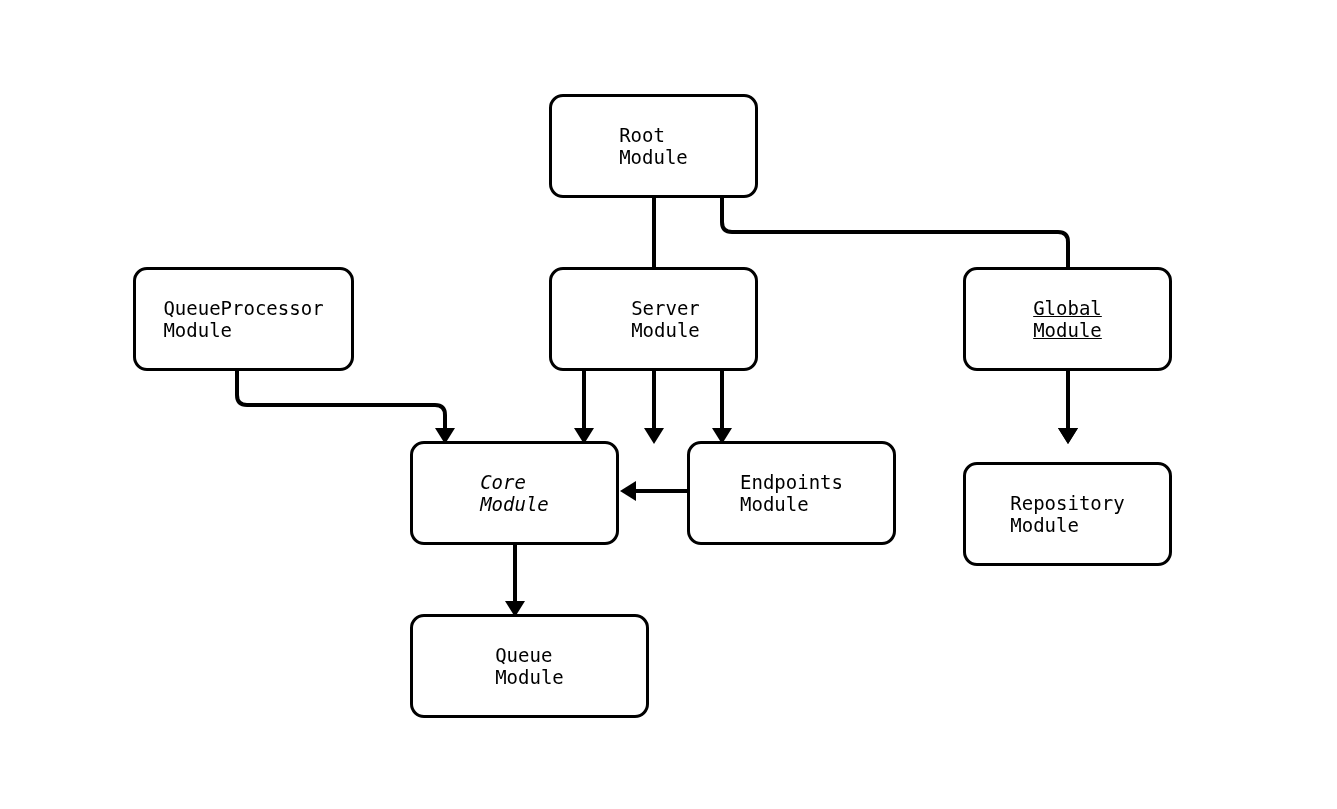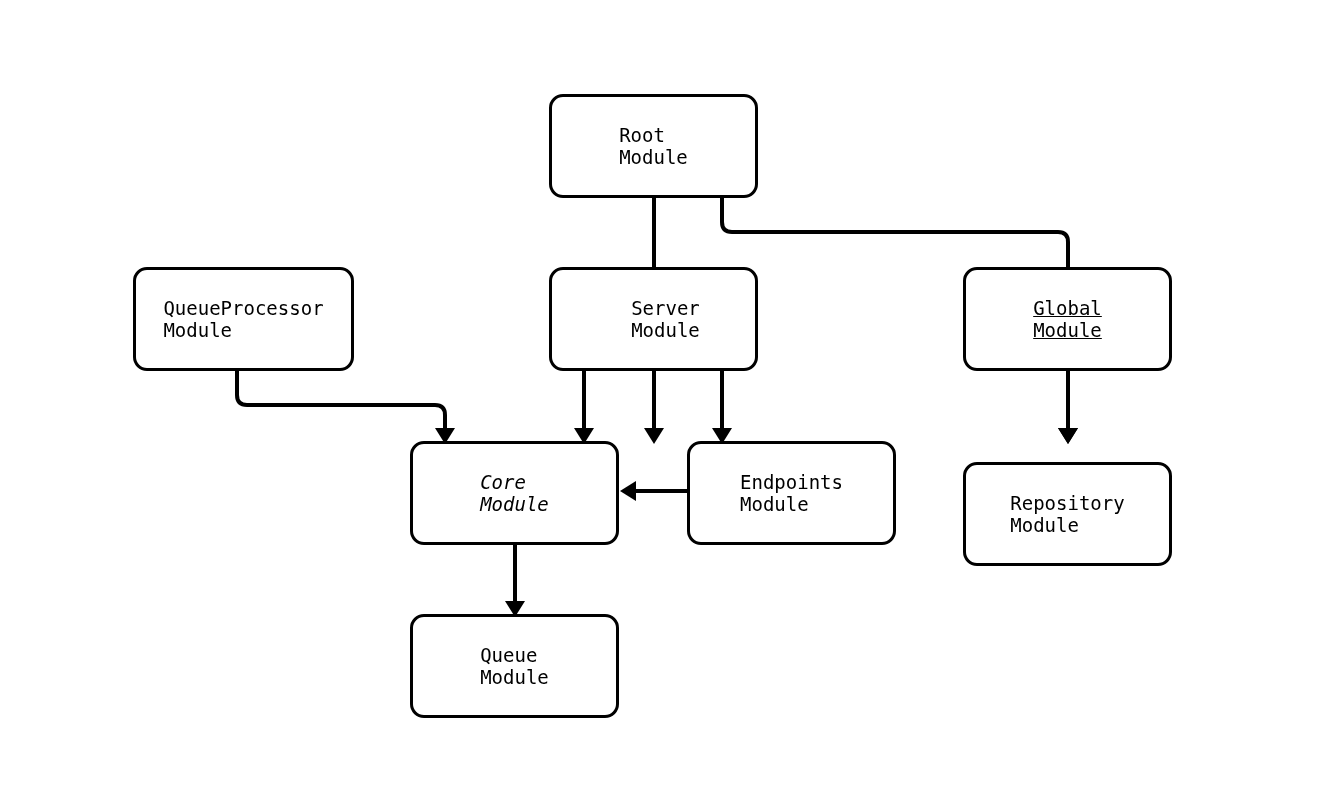--- a/index.html
+++ b/index.html
@@ -124,17 +124,17 @@
   </div>
 
   <div class="node" style="left:687px; top:441px; width:209px; height:104px;">
     <div class="node-label"><span>Endpoints</span><span class="l2">Module</span></div>
   </div>
 
   <div class="node" style="left:963px; top:441px; width:209px; height:104px;margin-top:21px;">
     <div class="node-label"><span>Repository</span><span class="l2">Module</span></div>
   </div>
 
-  <div class="node" style="left:410px; top:614px; width:209px; height:104px;">
+  <div class="node" style="left:410px; top:614px; width:239px; height:104px;">
     <div class="node-label"><span>Queue</span><span class="l2">Module</span></div>
   </div>
 
 </div>
 
 </body></html>

